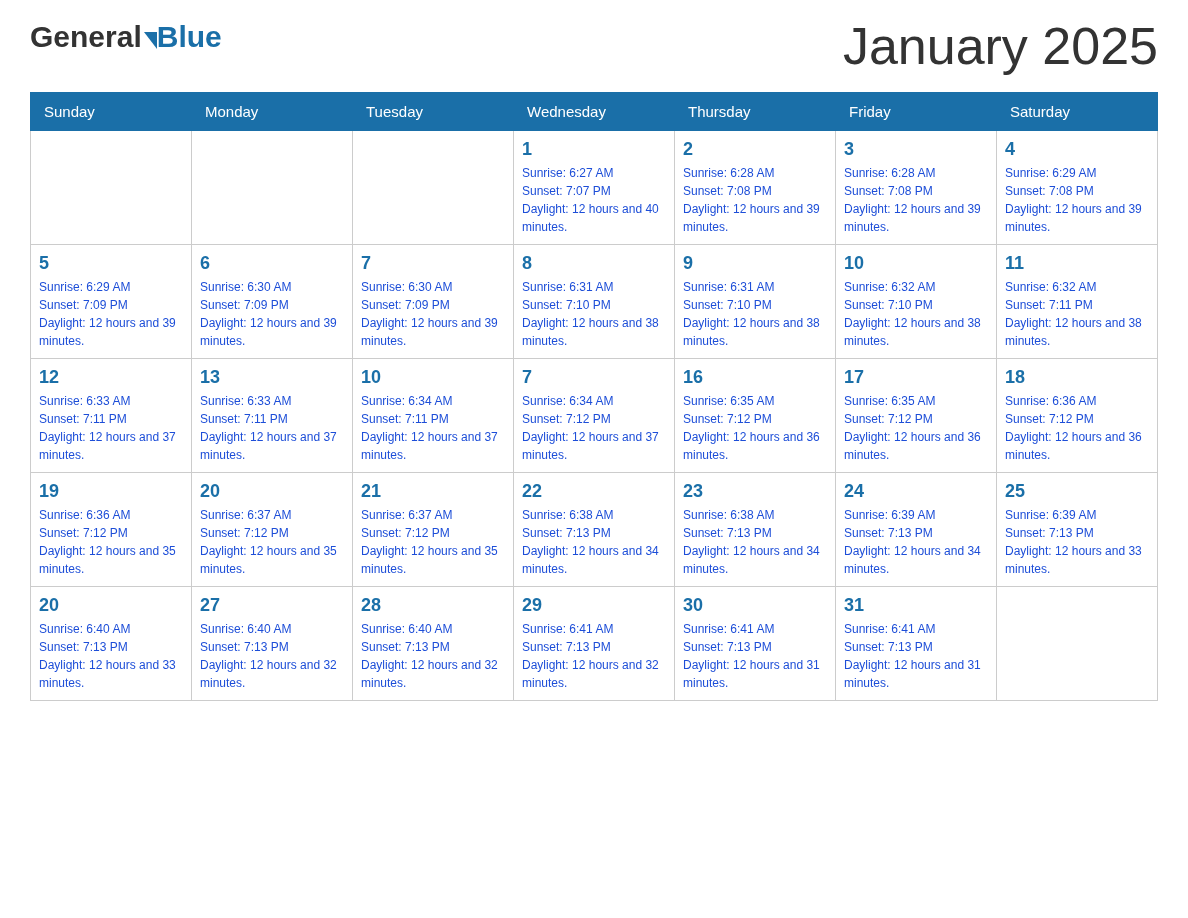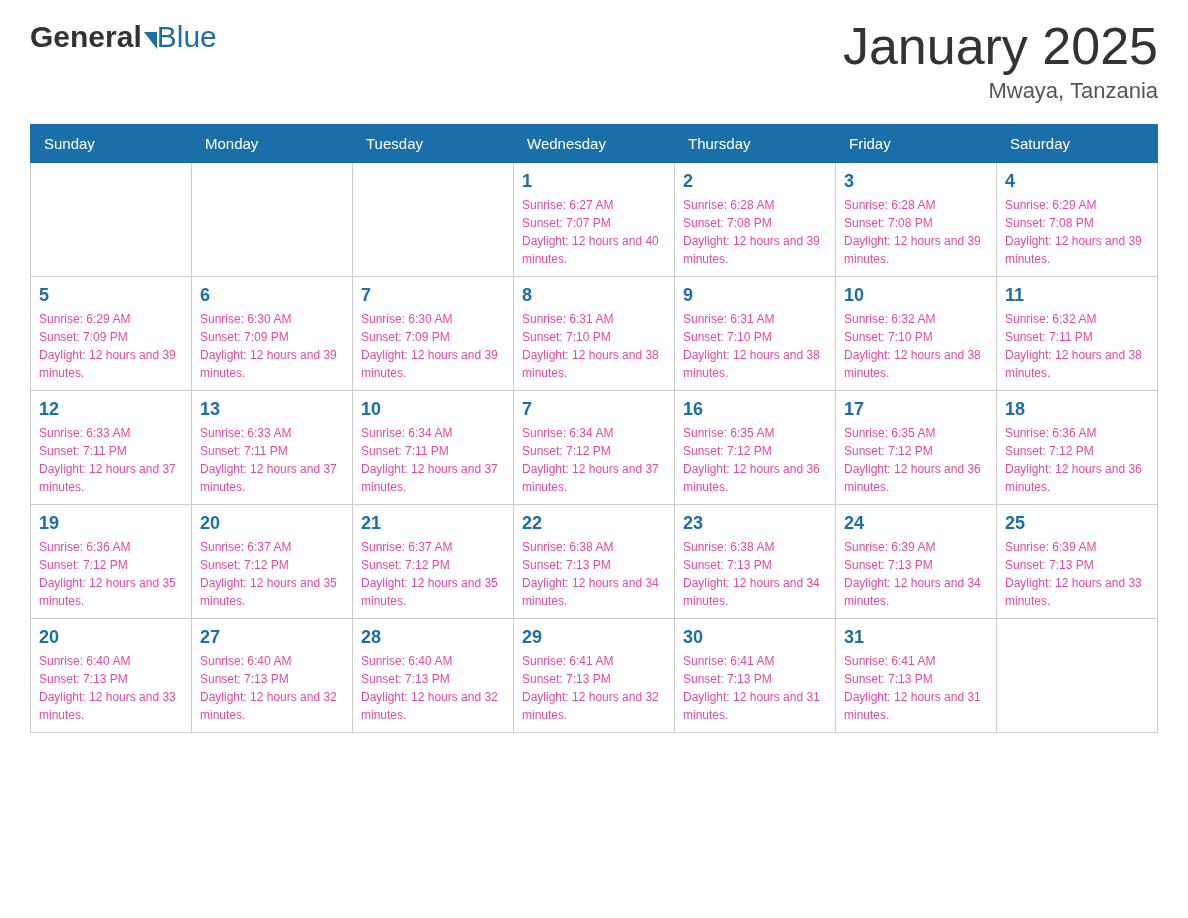--- a/index.html
+++ b/index.html
@@ -57,56 +57,55 @@
     .day-number {
       font-size: 18px;
       font-weight: bold;
       color: #1a6fa8;
       display: block;
       margin-bottom: 4px;
     }
     .day-info {
       font-size: 12px;
       line-height: 1.5;
-      color: #ec4899;
+      color: #1d4ed8;
     }
     .empty-cell {
       background: #fff;
     }
     .logo-line {
       display: flex;
       align-items: center;
     }
     .logo-general {
       font-size: 30px;
       font-weight: bold;
       color: #333;
     }
     .logo-blue-text {
       font-size: 30px;
-      font-weight: normal;
+      font-weight: bold;
       color: #1a6fa8;
     }
   </style>
 </head>
 <body>
 
 <div class="header">
   <div class="logo">
     <div class="logo-line">
       <span class="logo-general">General</span>
       <span style="display:inline-block;width:0;height:0;border-left:13px solid transparent;border-right:0;border-top:17px solid #1a6fa8;margin-left:2px;position:relative;top:3px;"></span>
     </div>
     <div>
       <span class="logo-blue-text">Blue</span>
     </div>
   </div>
   <div class="title-section">
     <div class="page-title">January 2025</div>
-    <div class="subtitle">Mwaya, Tanzania</div>
   </div>
 </div>
 
 <table class="calendar">
   <thead>
     <tr>
     <th>Sunday</th>
         <th>Monday</th>
         <th>Tuesday</th>
         <th>Wednesday</th>

